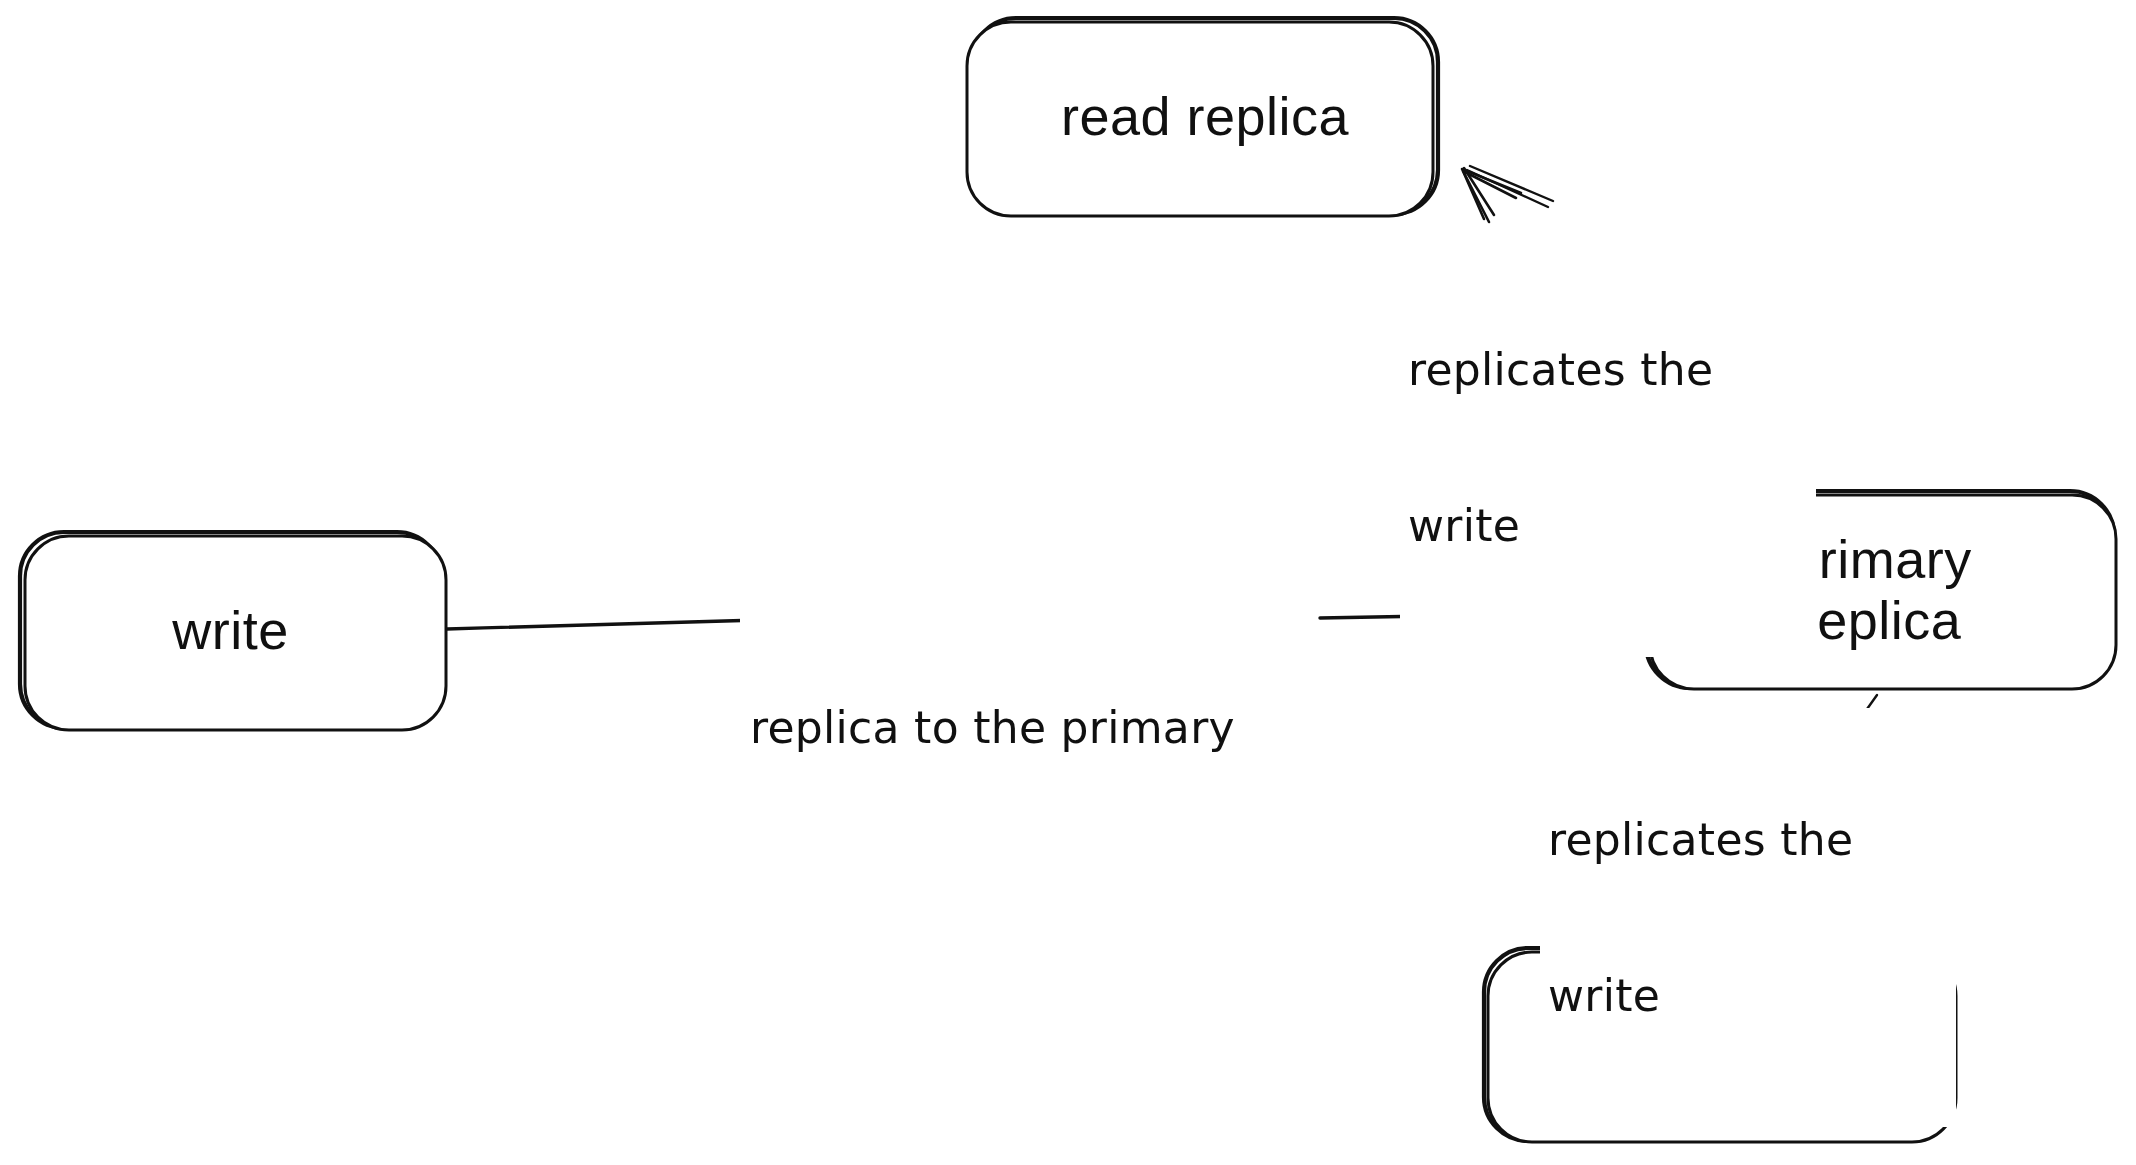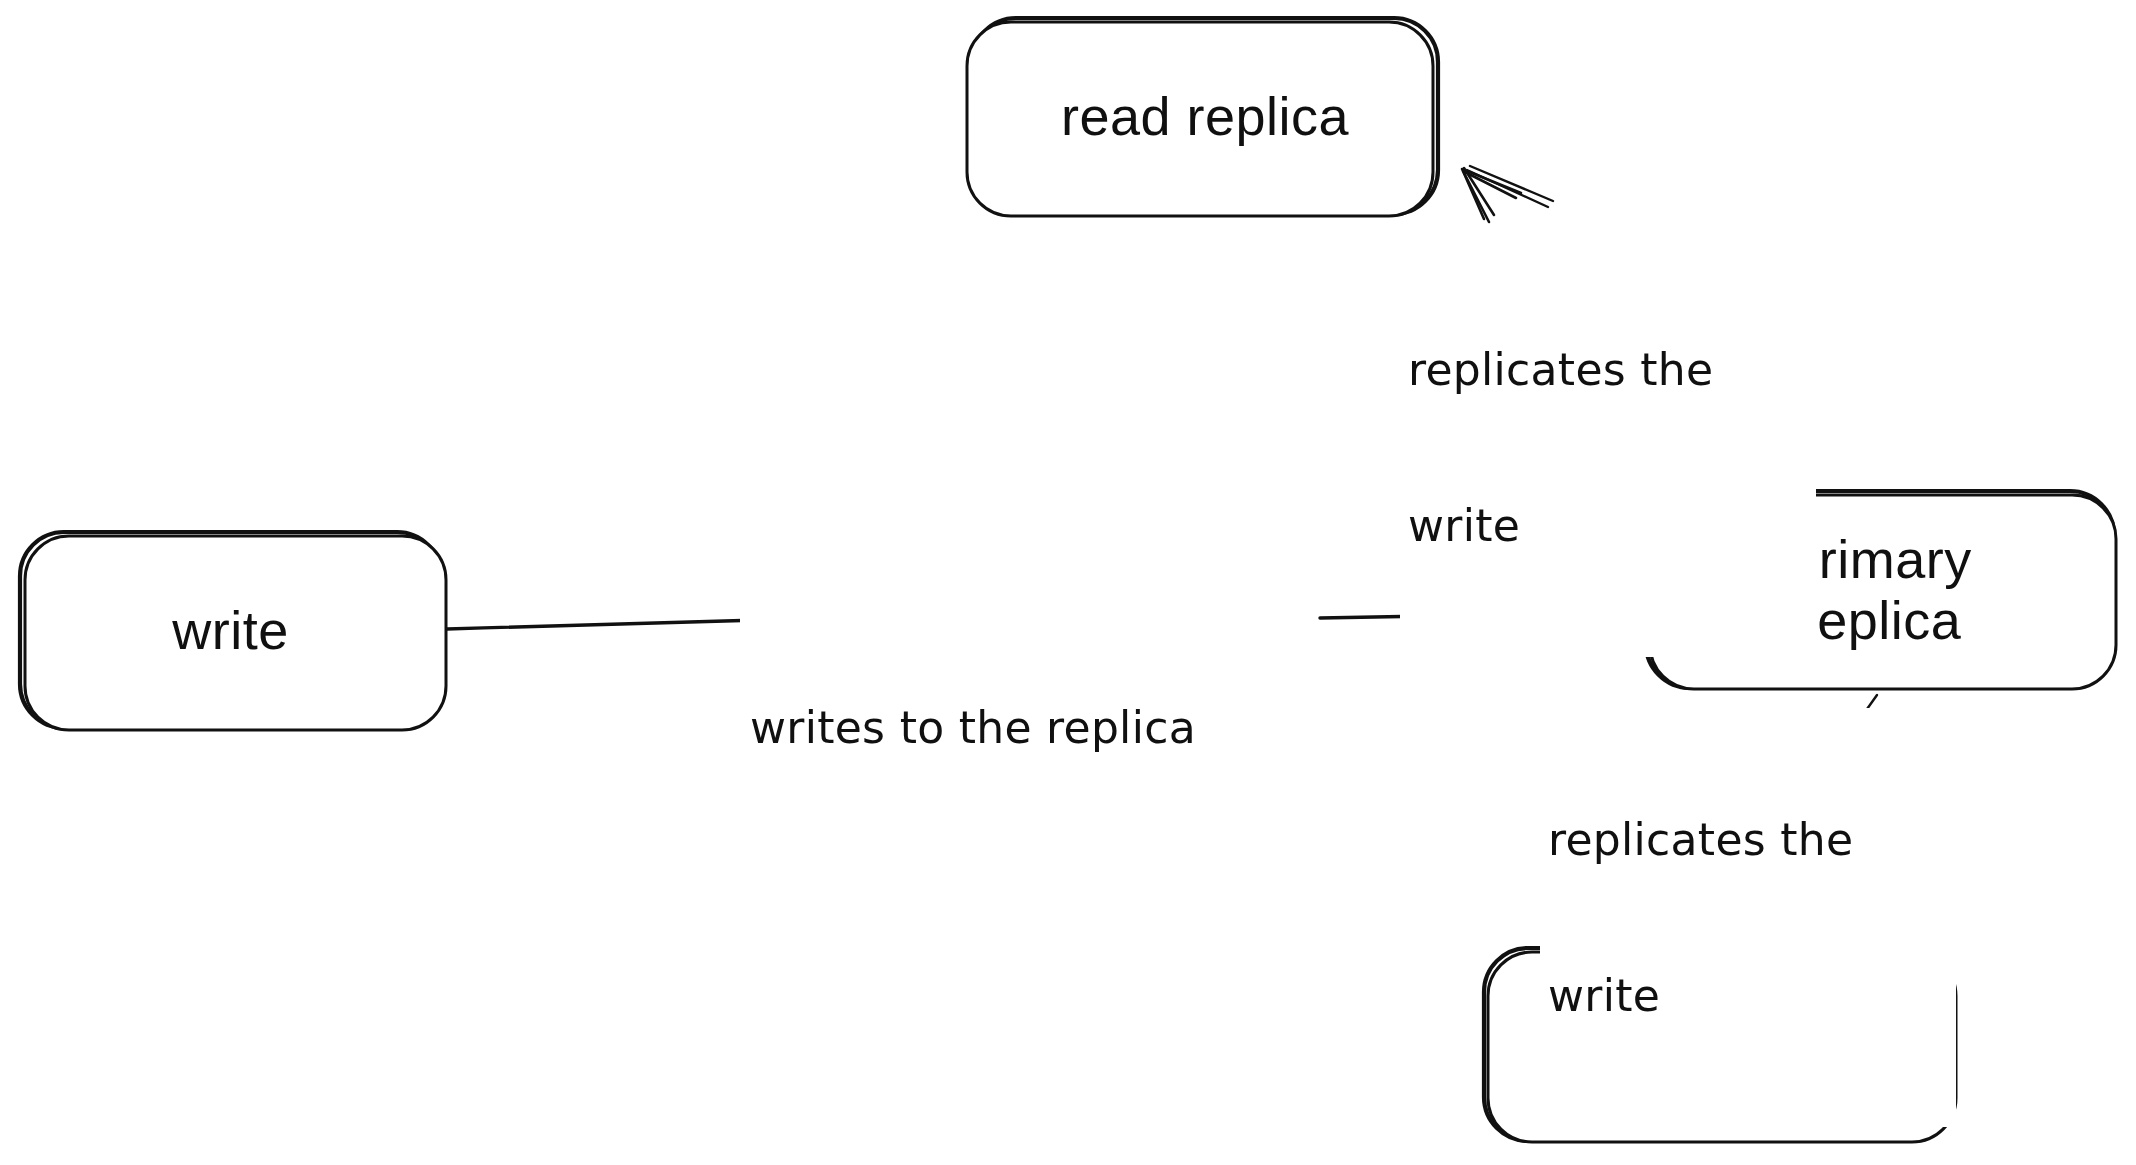--- a/index.html
+++ b/index.html
@@ -172,21 +172,21 @@
   <div class="node-label" style="left:1642px; top:487px; width:476px; height:205px;">
     <span class="nlrow">primary</span>
     <span class="nlrow">replica</span>
   </div>
 
   <div class="node-label" style="left:1480px; top:944px; width:478px; height:201px;">
     <span class="nlrow">read replica</span>
   </div>
 
   <div class="edge-label one-line" style="left:740px; top:596px;">
-    <span class="nlrow">writes to the replica</span>
+    <span class="nlrow">replica to the primary</span>
   </div>
 
   <div class="edge-label two-line" style="left:1400px; top:238px; width:400px;">
     <span class="nlrow">replicates the</span>
     <span class="nlrow">write</span>
   </div>
 
   <div class="edge-label two-line" style="left:1540px; top:708px; width:400px;">
     <span class="nlrow">replicates the</span>
     <span class="nlrow">write</span>

